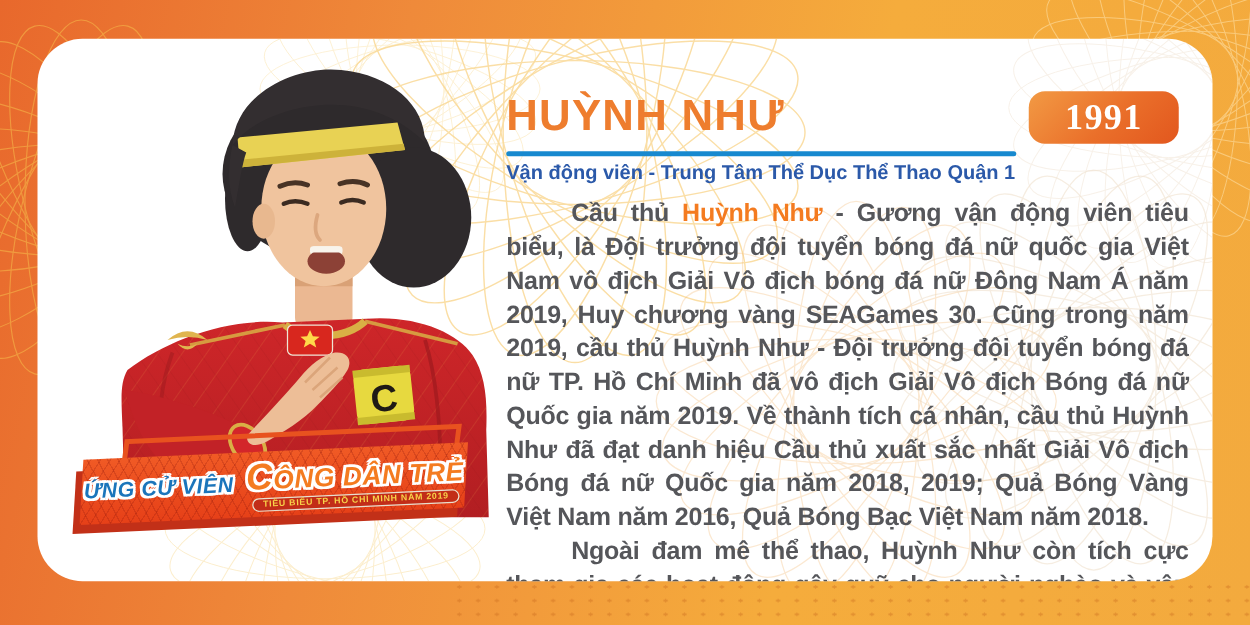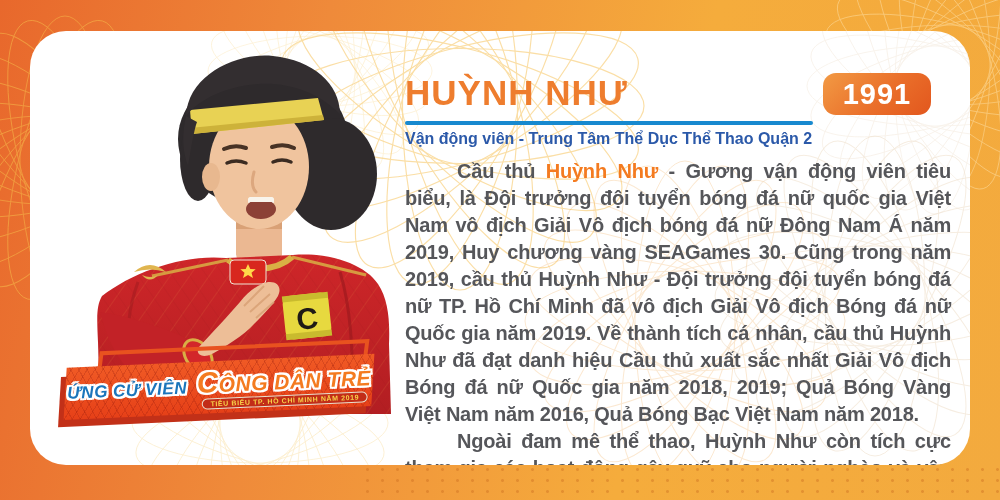--- a/index.html
+++ b/index.html
@@ -19,24 +19,24 @@
     background:#ffffff;border-radius:36px;overflow:hidden;
   }
   .card-decor{position:absolute;left:0;top:0;width:940px;height:434px;}
   .player{position:absolute;left:48px;top:13px;width:322px;height:370px;}
 
   .name-title{
     position:absolute;left:375px;top:42px;width:400px;
     font-size:35px;font-weight:800;letter-spacing:1px;color:#ee7d2e;
   }
   .year-box{
-    position:absolute;left:793px;top:42px;width:108px;height:42px;
+    position:absolute;left:793px;top:42px;width:120px;height:42px;
     background:linear-gradient(135deg,#f29a44 0%,#ea6f2a 55%,#e2571e 100%);
     border-radius:13px;display:flex;align-items:center;justify-content:center;
-    color:#ffffff;font-size:29px;font-weight:800;letter-spacing:1px;
+    color:#ffffff;font-size:29px;font-weight:800;letter-spacing:1px;font-family:Liberation Serif, serif;
   }
   .divider{
     position:absolute;left:375px;top:90px;width:408px;height:3.5px;
     background:#1789cf;border-radius:2px;
   }
   .subtitle{
     position:absolute;left:375px;top:99px;width:480px;
     font-size:16px;font-weight:700;color:#2b59a9;
   }
   .bio{
@@ -199,21 +199,21 @@
       <rect x="206" y="250" width="46" height="44" rx="8" fill="#e7d93f"></rect>
       <rect x="206" y="250" width="46" height="6" fill="#c9bb2e"></rect>
       <rect x="206" y="288" width="46" height="6" fill="#c9bb2e"></rect>
       <text x="229" y="285" text-anchor="middle" font-family="Liberation Sans, sans-serif" font-size="30" font-weight="bold" fill="#1f1a16">C</text>
     </g>
   </svg>
 
   <div class="name-title">HUỲNH NHƯ</div>
   <div class="year-box">1991</div>
   <div class="divider"></div>
-  <div class="subtitle">Vận động viên - Trung Tâm Thể Dục Thể Thao Quận 2</div>
+  <div class="subtitle">Vận động viên - Trung Tâm Thể Dục Thể Thao Quận 1</div>
 
   <div class="bio">
     <p><span>Cầu thủ </span><span class="hl">Huỳnh Như</span><span> - Gương vận động viên tiêu biểu, là Đội trưởng đội tuyển bóng đá nữ quốc gia Việt Nam vô địch Giải Vô địch bóng đá nữ Đông Nam Á năm 2019, Huy chương vàng SEAGames 30. Cũng trong năm 2019, cầu thủ Huỳnh Như - Đội trưởng đội tuyển bóng đá nữ TP. Hồ Chí Minh đã vô địch Giải Vô địch Bóng đá nữ Quốc gia năm 2019. Về thành tích cá nhân, cầu thủ Huỳnh Như đã đạt danh hiệu Cầu thủ xuất sắc nhất Giải Vô địch Bóng đá nữ Quốc gia năm 2018, 2019; Quả Bóng Vàng Việt Nam năm 2016, Quả Bóng Bạc Việt Nam năm 2018.</span></p>
     <p>Ngoài đam mê thể thao, Huỳnh Như còn tích cực tham gia các hoạt động gây quỹ cho người nghèo và vận động viên có hoàn cảnh khó khăn do Trung tâm Thể dục thể thao Quận 7 tổ chức.</p>
   </div>
 
   <div class="badge">
     <div class="badge-outline"></div>
     <div class="badge-shadow"></div>
     <div class="badge-band">

